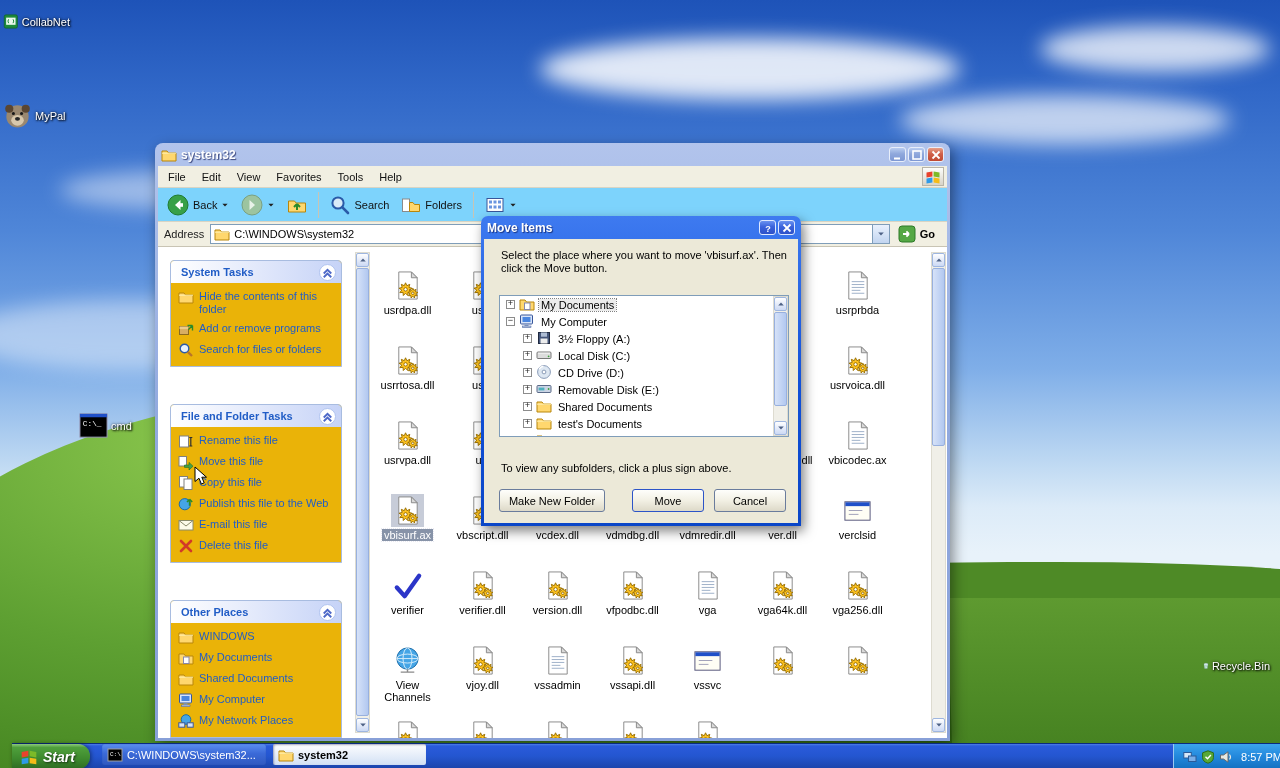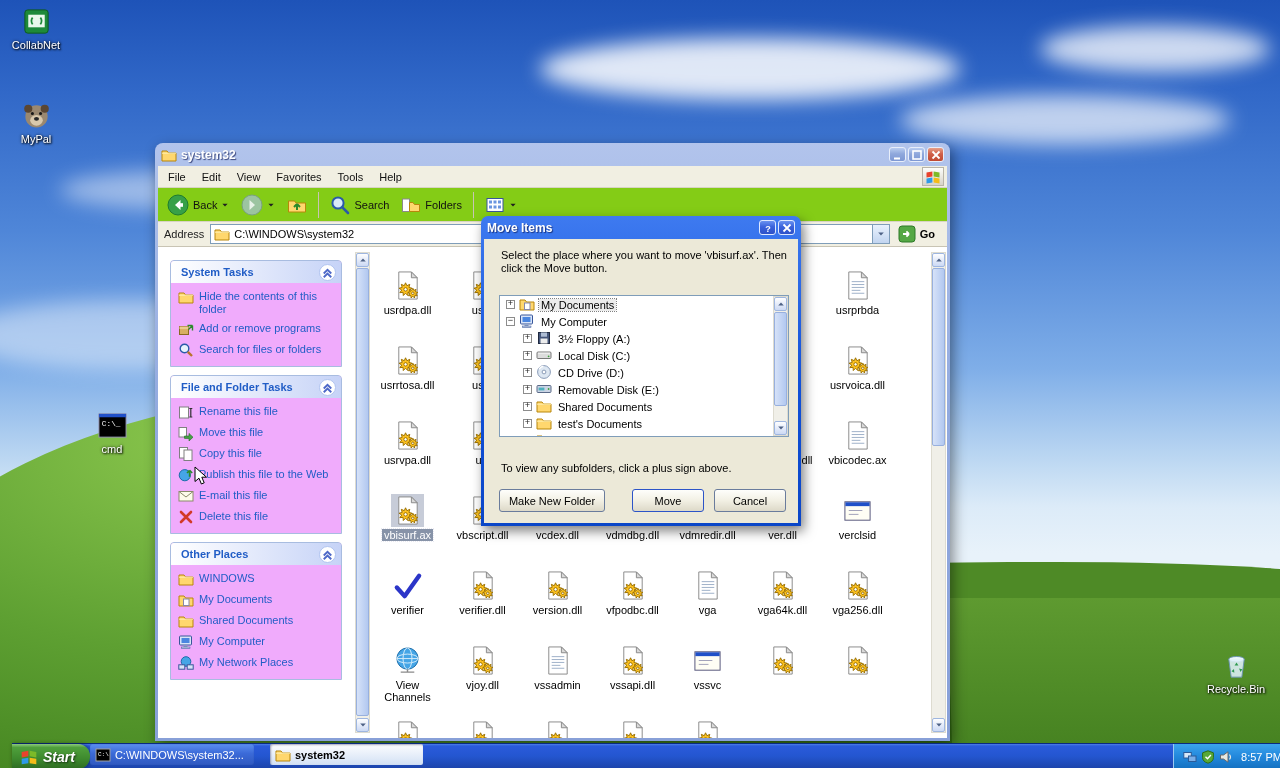--- a/index.html
+++ b/index.html
@@ -15,21 +15,21 @@
   .c3{left:60px;top:170px;width:260px;height:40px;opacity:.55}
   .c4{left:1040px;top:26px;width:230px;height:46px;opacity:.9}
   .c5{left:-40px;top:300px;width:340px;height:70px;opacity:.5}
   .h-far{position:absolute;left:45%;right:-5%;top:562px;height:220px;background:#4E8A26;border-radius:100% 60% 0 0/40px 30px 0 0}
   .h-right{position:absolute;left:55%;right:-10%;top:598px;height:200px;background:linear-gradient(180deg,#5E9A30,#3E7A1C)}
   .h-main{position:absolute;left:-12%;width:86%;top:388px;height:440px;transform:rotate(-2deg);
           background:radial-gradient(ellipse at 35% 10%,#8CC84E 0%,#5EA032 38%,#3E7E1C 72%,#2E660F 100%);
           border-radius:55% 65% 0 0/75% 90% 0 0}
 
   
-  .dicon{position:absolute;width:68px;display:flex;flex-direction:column;align-items:center;gap:2px;z-index:2}
+  .dicon{position:absolute;width:68px;display:flex;flex-direction:row;align-items:center;gap:2px;z-index:2}
   .dicon .big{width:31px;height:31px}
   .dlabel{color:#fff;text-shadow:1px 1px 2px #000,0 0 3px rgba(0,0,0,.8);text-align:center;line-height:12px}
 
   
   .ic8{width:8px;height:8px;display:inline-flex;flex:0 0 8px}
   .ic12{width:12px;height:12px;display:inline-flex}
   .ic16{width:16px;height:16px;display:inline-flex;flex:0 0 16px}
   .ic18{width:18px;height:18px;display:inline-flex;flex:0 0 18px}
   .ic20{width:20px;height:20px;display:inline-flex;flex:0 0 20px}
   .ic22{width:22px;height:22px;display:inline-flex;flex:0 0 22px}
@@ -48,40 +48,40 @@
   .wbtn.wclose{background:linear-gradient(180deg,#E8A088,#D0604A 45%,#C04830)}
   .wbtn.act{background:linear-gradient(180deg,#6A92F0,#3A62DC 45%,#2E52C8);border:1px solid #DDE8FF}
   .wbody{height:572px;background:#ECE9D8;overflow:hidden;position:relative}
 
   .menubar{height:22px;display:flex;align-items:center;padding-left:2px;background:#F1EFE2;
            border-bottom:1px solid #D8D4C4;position:relative}
   .menu-item{padding:3px 8px;color:#111}
   .xplogo{position:absolute;right:3px;top:1px;width:22px;height:19px;display:flex;align-items:center;justify-content:center;
           background:linear-gradient(#FDFDFB,#D8D4C8);border:1px solid #B8B4A8}
 
-  .toolbar{height:34px;display:flex;align-items:center;gap:2px;padding:0 4px;background:#84cc16;
+  .toolbar{height:34px;display:flex;align-items:center;gap:2px;padding:0 4px;background:#7dd3fc;
            border-bottom:1px solid #D8D4C4}
   .tbtn{display:flex;align-items:center;gap:4px;padding:2px 5px;border-radius:3px}
   .tlbl{font-size:11px;color:#111}
   .tsep{width:1px;height:26px;background:#C8C4B4;margin:0 4px}
 
   .addrbar{height:25px;display:flex;align-items:center;gap:6px;padding:0 6px;background:#F1EFE2;
            border-bottom:1px solid #C8C4B4}
   .addrlbl{color:#222}
   .combo{flex:1;height:20px;background:#fff;border:1px solid #7F9DB9;display:flex;align-items:center;gap:4px;padding-left:3px}
   .addrtxt{white-space:nowrap}
   .ddbtn{margin-left:auto;width:17px;height:18px;display:flex;align-items:center;justify-content:center;
          background:linear-gradient(#E9F1FD,#C2D5F0);border-left:1px solid #7F9DB9}
   .gobtn{display:flex;align-items:center;gap:4px;padding:0 6px 0 2px;font-weight:bold}
 
   .content{position:relative;height:491px;background:#fff;overflow:hidden}
 
   
   #taskpane{position:absolute;left:12px;top:13px;width:172px}
-  .panel{border:1px solid #A8BCE0;border-radius:4px 4px 0 0;margin-bottom:8px;background:#f0abfc}
+  .panel{border:1px solid #A8BCE0;border-radius:4px 4px 0 0;margin-bottom:37px;background:#eab308}
   .panel-h{height:22px;border-radius:3px 3px 0 0;display:flex;align-items:center;justify-content:space-between;
            padding:0 5px 0 10px;background:linear-gradient(90deg,#FFFFFF,#C6D3F7)}
   .panel-title{font-weight:bold;color:#215DC6}
   .chev{width:17px;height:17px;border-radius:50%;background:#fff;border:1px solid #B0C4F0;
         display:inline-flex;align-items:center;justify-content:center}
   .panel-b{padding:7px 4px 8px 7px;display:flex;flex-direction:column;gap:6px}
   .task{display:flex;gap:5px;align-items:flex-start;color:#215DC6;cursor:default}
   .task .txt{line-height:13px}
   .tic{margin-top:-1px}
 
@@ -130,21 +130,21 @@
   #btn-cancel{left:230px;width:72px}
 
   
   #taskbar{position:absolute;left:12px;bottom:0;width:1280px;height:25px;z-index:50;display:flex;
            background:linear-gradient(180deg,#4E80E8 0%,#2A5BDB 8%,#2456D0 50%,#1C44AC 100%);
            border-top:1px solid #0A2A80}
   #startbtn{height:25px;display:flex;align-items:center;gap:5px;padding:0 15px 0 8px;
             background:linear-gradient(180deg,#8CC87C 0%,#4FA03C 14%,#3E8A2E 58%,#2E6C22 100%);
             border-radius:0 12px 12px 0;box-shadow:1px 0 4px rgba(0,0,0,.45);
             color:#fff;font-weight:bold;font-style:italic;font-size:14px;text-shadow:1px 1px 2px rgba(0,0,0,.6)}
-  #task-buttons{display:flex;gap:16px;margin-left:0}
+  #task-buttons{display:flex;gap:7px;margin-left:12px}
   .taskbtn{width:164px;height:21px;display:flex;align-items:center;gap:4px;padding:0 5px;border-radius:2px;
            background:linear-gradient(180deg,#5B8EF0,#3B6AD8 45%,#3059C0);
            box-shadow:inset 0 0 1px #1E46A0;color:#fff}
   .taskbtn.active{width:153px;background:linear-gradient(180deg,#FDFEFF,#D2E0F4);
            color:#000;font-weight:bold;box-shadow:inset 1px 1px 2px rgba(0,0,60,.35)}
   .tb-text{overflow:hidden;white-space:nowrap}
   #tray{margin-left:auto;height:25px;display:flex;align-items:center;padding:0 10px 0 9px;
         background:linear-gradient(180deg,#3CA4EE 0%,#2288DC 50%,#1470C0 100%);border-left:1px solid #9CC8F0}
   #tray-icons{display:flex;gap:4px;align-items:center}
   .trayic{width:14px;height:14px;display:inline-flex}

